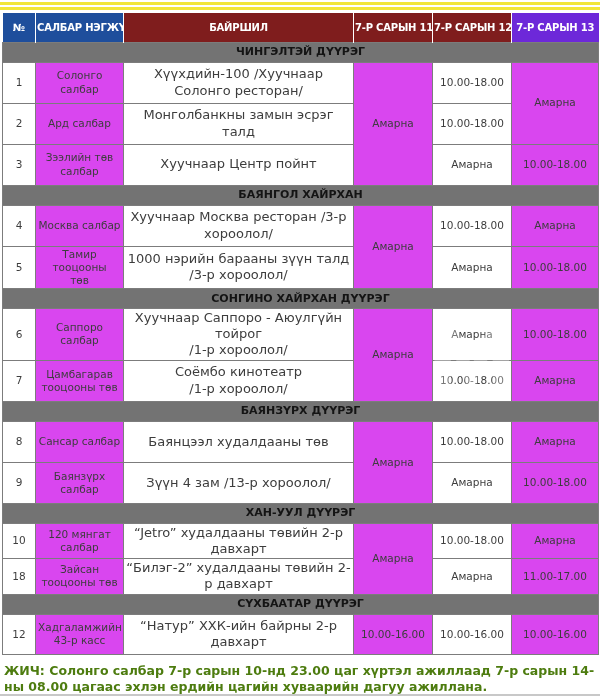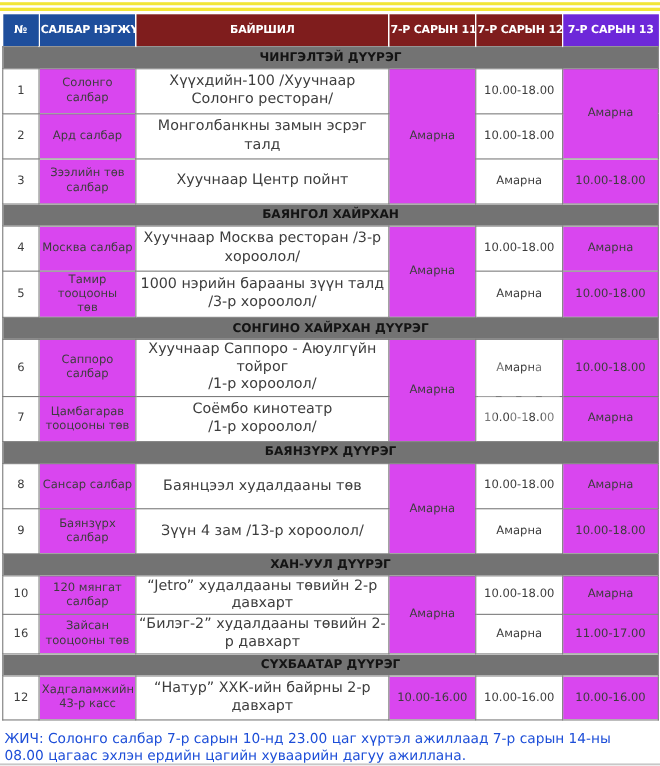--- a/index.html
+++ b/index.html
@@ -31,21 +31,21 @@
 
   tr.sec{height:20px;}
   tr.sec td{background:#737373;font-weight:bold;color:#141414;font-size:11px;}
   tr.r-tall{height:41px;}
   tr.r-mid{height:34px;}
   tr.r-short{height:40px;}
   td.g{background:#d946ef;}
   td.loc{font-size:13px;}
 
   .note{
-    margin:8px 5px 0 4px;font-size:12.5px;line-height:1.32;color:#1d4ed8;
+    margin:8px 5px 0 4px;font-size:12.5px;line-height:1.32;color:#4d7c0f;font-weight:bold;
   }
   .watermark{
     position:absolute;left:426px;top:320px;z-index:3;pointer-events:none;
     font-size:92px;font-weight:bold;color:rgba(255,255,255,0.30);line-height:1;
   }
   .bottom-line{
     position:absolute;left:0;right:0;bottom:0;height:2px;background:#c8c8c8;
   }
 </style>
 </head>
@@ -172,21 +172,21 @@
     <tr class="r-mid">
       <td>10</td>
       <td class="g">120 мянгат
 салбар</td>
       <td class="loc">“Jetro” худалдааны төвийн 2-р давхарт</td>
       <td class="g" rowspan="2">Амарна</td>
       <td>10.00-18.00</td>
       <td class="g">Амарна</td>
     </tr>
     <tr class="r-mid">
-      <td>16</td>
+      <td>18</td>
       <td class="g">Зайсан
 тооцооны төв</td>
       <td class="loc">“Билэг-2” худалдааны төвийн 2-р давхарт</td>
       <td>Амарна</td>
       <td class="g">11.00-17.00</td>
     </tr>
 
     <tr class="sec">
       <td colspan="6">СҮХБААТАР ДҮҮРЭГ</td>
     </tr>

